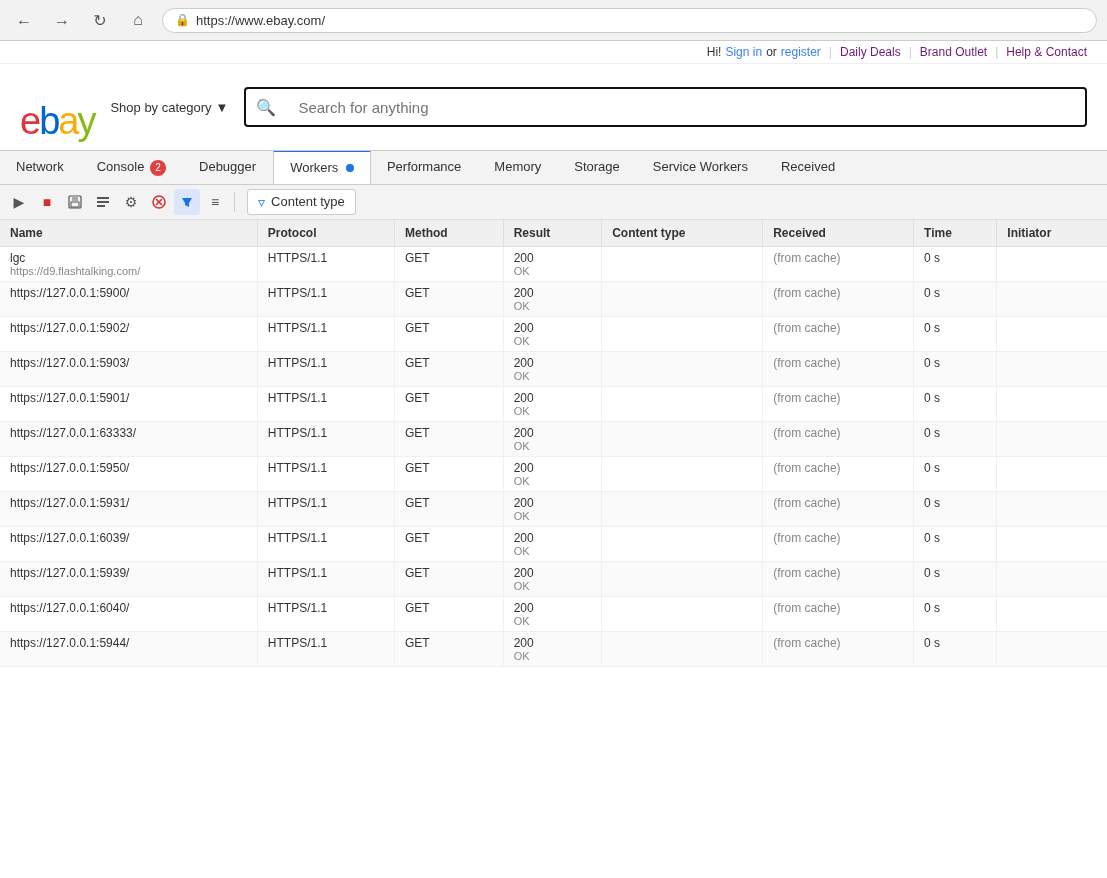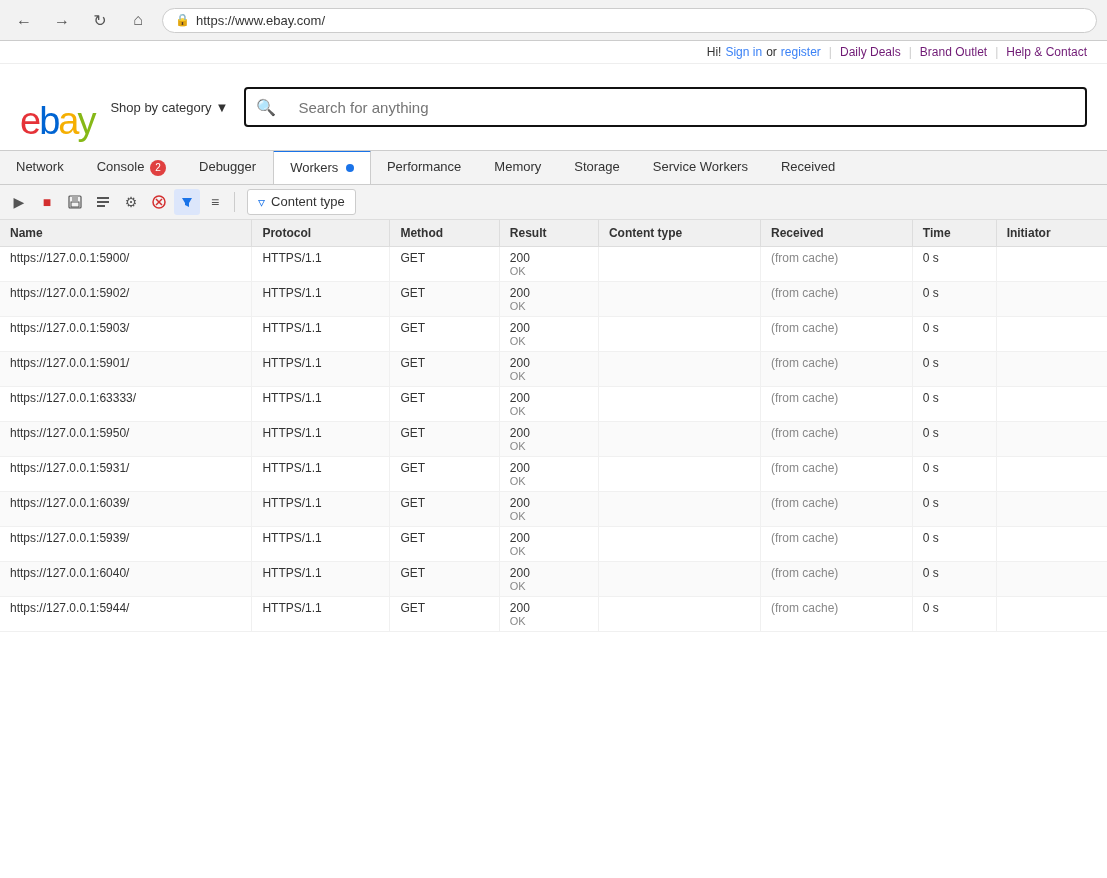--- a/index.html
+++ b/index.html
@@ -340,20 +340,36 @@
           <th>Protocol</th>
           <th>Method</th>
           <th>Result</th>
           <th>Content type</th>
           <th>Received</th>
           <th>Time</th>
           <th>Initiator</th>
         </tr>
       </thead>
       <tbody id="table-body">
+      <tr>
+            <td class="name-cell">
+              <div class="name-primary">lgc</div>
+              <div class="name-url">https://d9.flashtalking.com/</div>
+            </td>
+            <td>HTTPS/1.1</td>
+            <td>GET</td>
+            <td>
+              <div class="result-status">200</div>
+              <div class="result-text">OK</div>
+            </td>
+            <td></td>
+            <td><span class="received-text">(from cache)</span></td>
+            <td>0 s</td>
+            <td></td>
+          </tr>
           <tr>
             <td class="name-cell">
               <div class="name-primary">https://127.0.0.1:5900/</div>
             </td>
             <td>HTTPS/1.1</td>
             <td>GET</td>
             <td>
               <div class="result-status">200</div>
               <div class="result-text">OK</div>
             </td>

